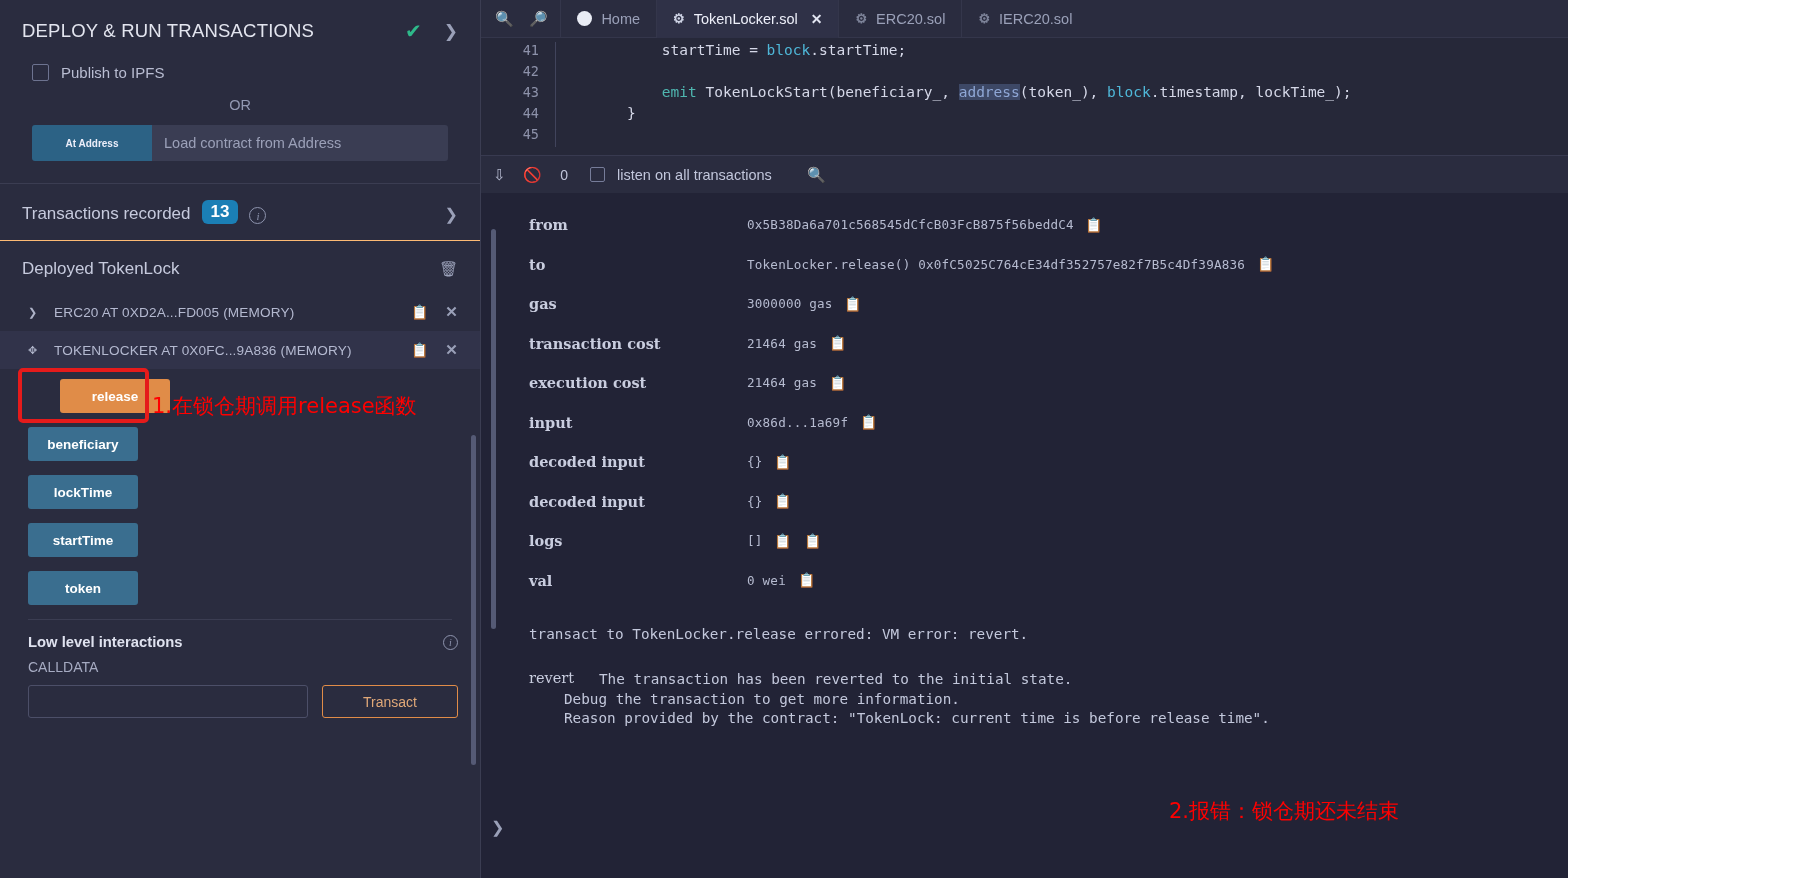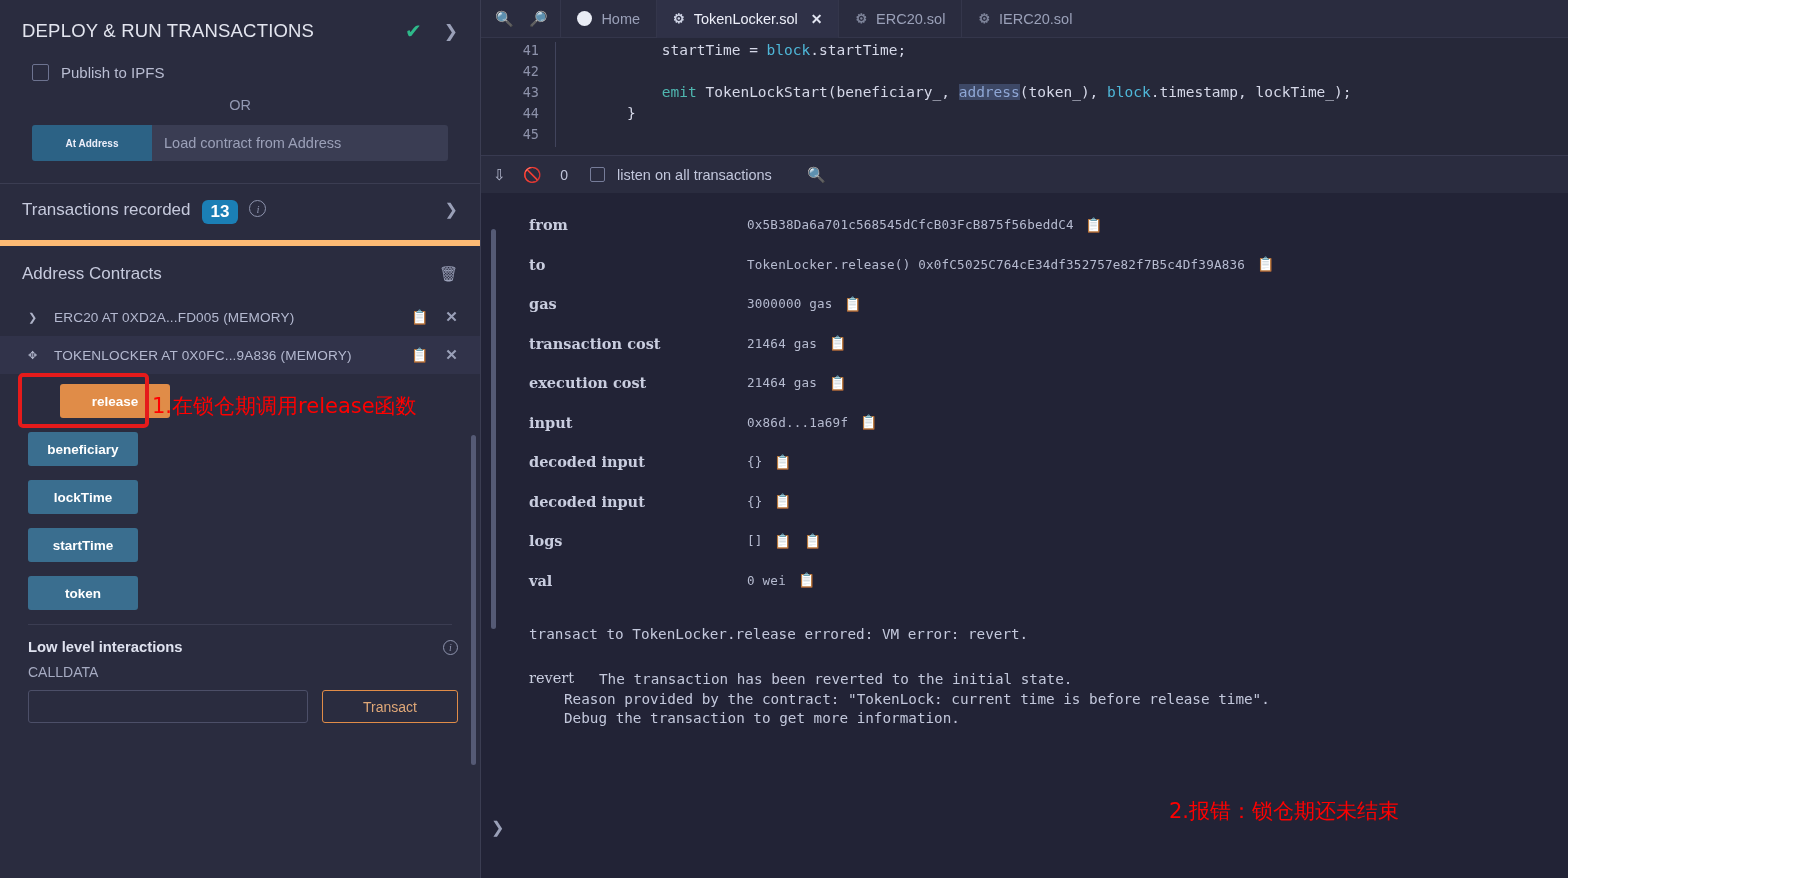--- a/index.html
+++ b/index.html
@@ -51,22 +51,22 @@
   .ataddr-input {
     flex: 1; background: #3a3d53; border: none; outline: none;
     color: #c8ccdf; font-size: 14.5px; padding: 0 12px;
     font-family: "Liberation Sans", sans-serif;
   }
   .ataddr-input::placeholder { color: #9ba0b8; }
 
   .section-divider { border-top: 1px solid #3b3d52; margin-top: 22px; }
 
   .tx-recorded {
-    display: flex; align-items: flex-start; padding: 16px 22px 16px 22px;
-    border-bottom: 6px solid #fdba74;
+    display: flex; align-items: flex-end; padding: 16px 22px 16px 22px;
+    border-bottom: 1px solid #fdba74;
   }
   .tx-rec-label { font-size: 17px; color: #c6cadd; }
   .badge-count {
     background: #1b7fb5; color: #fff; font-size: 17px; font-weight: bold;
     border-radius: 6px; padding: 2px 9px; margin-left: 11px;
   }
   .info-icon {
     width: 17px; height: 17px; border: 1.4px solid #8e94ae; border-radius: 50%;
     color: #8e94ae; font-size: 11px; display: inline-flex; align-items: center;
     justify-content: center; margin-left: 11px; font-style: italic;
@@ -268,21 +268,21 @@
     <div class="section-divider"></div>
 
     <div class="tx-recorded">
       <span class="tx-rec-label">Transactions recorded</span>
       <span class="badge-count">13</span>
       <span class="info-icon">i</span>
       <span class="tx-rec-arrow">❯</span>
     </div>
 
     <div class="deployed-head">
-      <span class="deployed-title">Address Contracts</span>
+      <span class="deployed-title">Deployed TokenLock</span>
       <span class="trash-icon">🗑</span>
     </div>
 
     <div class="contract-row">
       <span class="caret">❯</span>
       <span class="contract-name">ERC20 AT 0XD2A...FD005 (MEMORY)</span>
       <span class="copy-glyph">📋</span>
       <span class="x-glyph">✕</span>
     </div>
 
@@ -481,22 +481,22 @@
             </div>
           </div>
         </div>
 
       <div class="errline">transact to TokenLocker.release errored: VM error: revert.</div>
 
       <div class="revert-block">
         <div class="revert-key">revert</div>
         <div class="revert-lines">
           <div class="indent">The transaction has been reverted to the initial state.</div>
+          <div>Debug the transaction to get more information.</div>
           <div><span>Reason provided by the contract: </span><span>"TokenLock: current time is before release time".</span></div>
-          <div>Debug the transaction to get more information.</div>
         </div>
       </div>
 
       <div class="annot-2">2.报错：锁仓期还未结束</div>
       <div class="bottom-chevron">❯</div>
     </div>
   </div>
 
   <div class="right-void"></div>
 </div>

